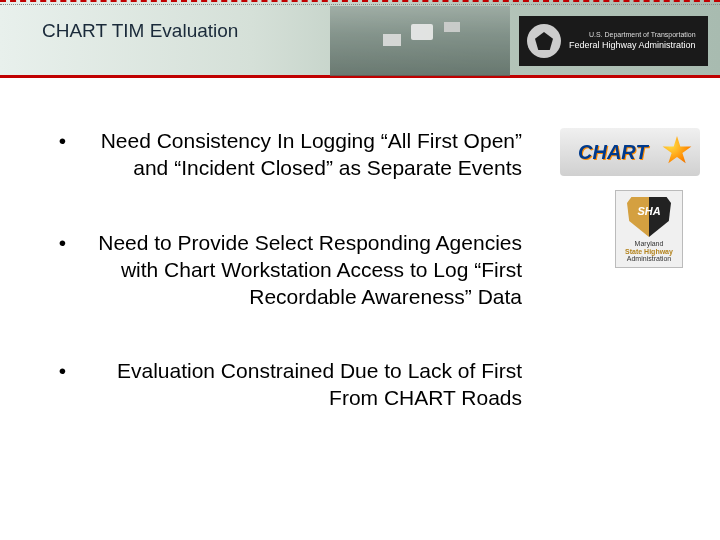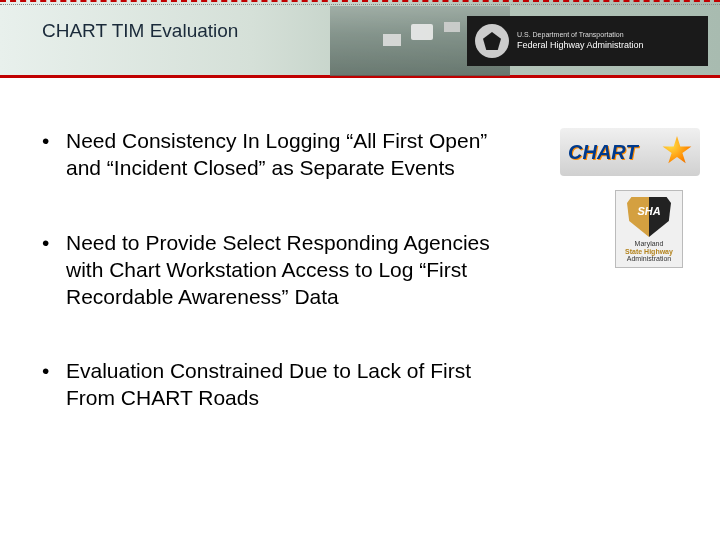--- a/index.html
+++ b/index.html
@@ -1,15 +1,15 @@
 <!DOCTYPE html>
 <html><head>
 <meta charset="utf-8">
 <style>
-  * { margin: 0; padding: 0; box-sizing: border-box; }
+  * { margin: 0; padding: 0; box-sizing: border-box; text-align: right; }
   body {
     width: 720px;
     height: 540px;
     background: #ffffff;
     font-family: Arial, Helvetica, sans-serif;
     position: relative;
     overflow: hidden;
   }
   .header-strip {
     position: relative;
@@ -51,21 +51,21 @@
     width: 22px;
     height: 16px;
     background: #e8e8e8;
     border-radius: 2px;
     box-shadow: -30px 8px 0 -2px #d8d8d8, 30px -5px 0 -3px #cccccc;
   }
   .fhwa-block {
     position: absolute;
     right: 12px;
     top: 14px;
-    width: 241px;
+    width: 189px;
     height: 50px;
     background: #1a1a1a;
     display: flex;
     align-items: center;
     padding: 4px 8px;
   }
   .dot-seal {
     width: 34px;
     height: 34px;
     background: #cccccc;
@@ -115,21 +115,21 @@
     width: 140px;
   }
   .chart-logo {
     width: 140px;
     height: 48px;
     background: linear-gradient(to bottom, #f0f0f0, #d0d0d0);
     border-radius: 4px;
     position: relative;
     display: flex;
     align-items: center;
-    padding-left: 8px;
+    padding-left: 18px;
     font-style: italic;
     font-weight: 900;
     font-size: 20px;
     color: #003a8c;
     text-shadow: 1px 1px 0 #ff8c00;
     margin-bottom: 14px;
   }
   .chart-logo::after {
     content: "";
     position: absolute;

